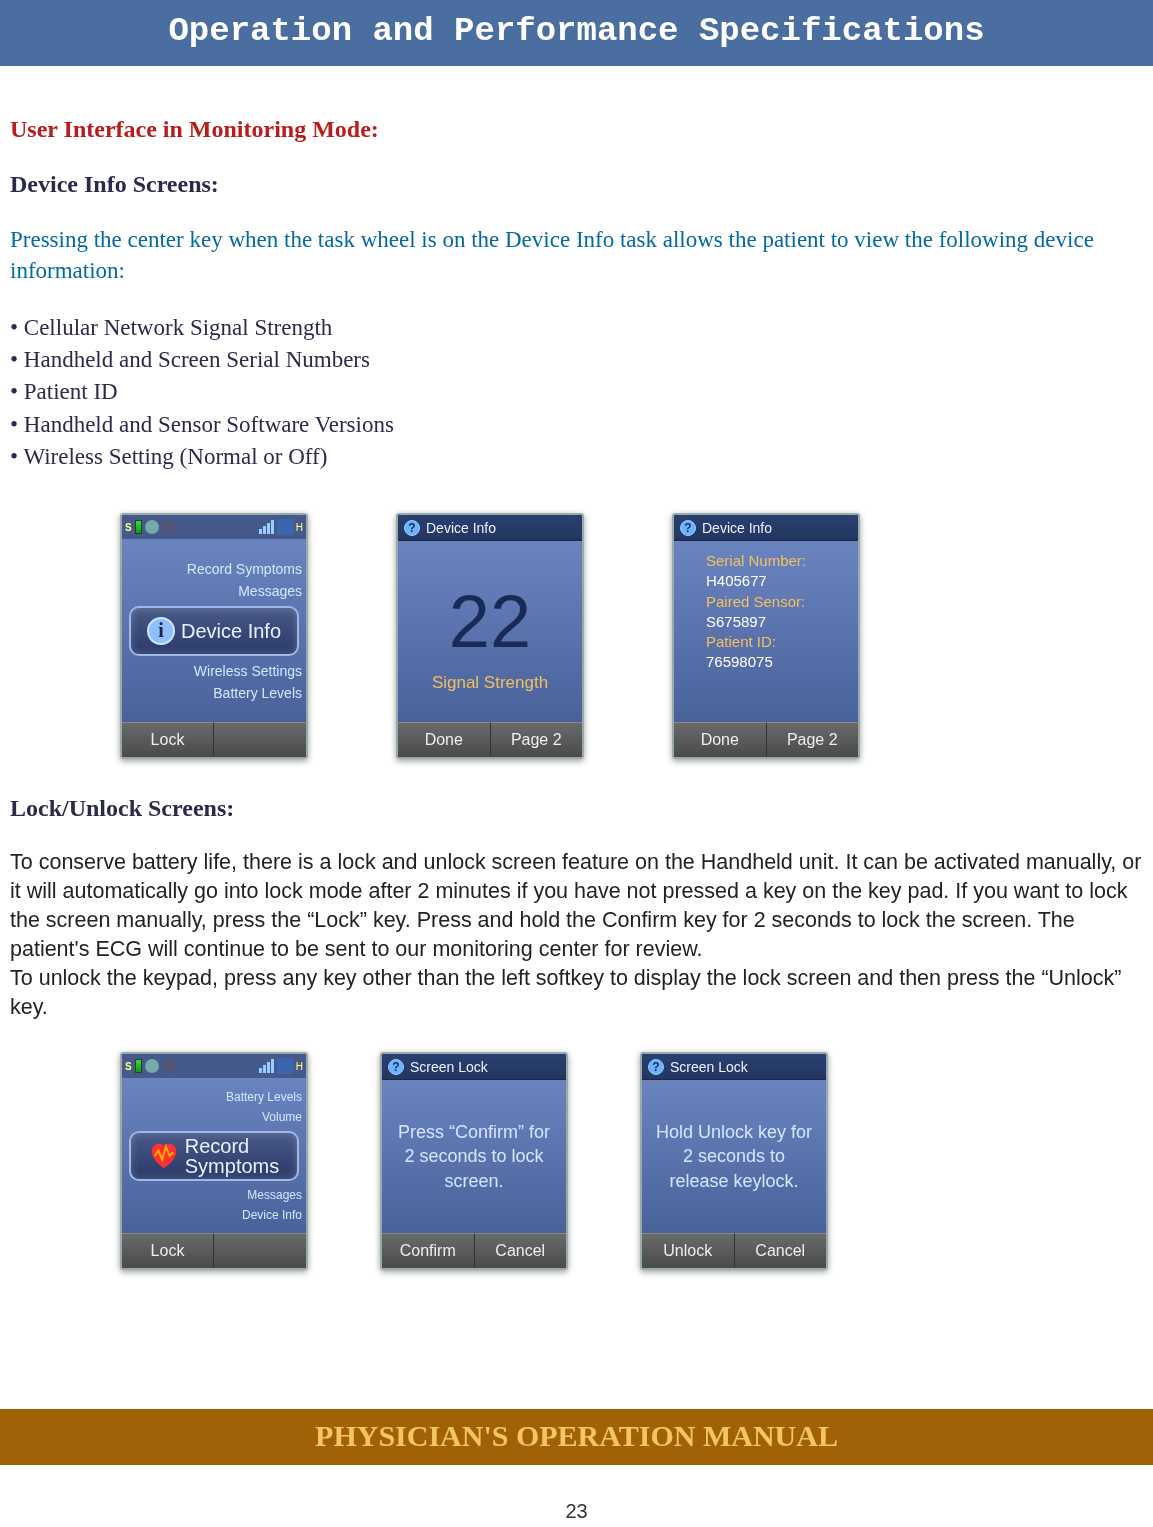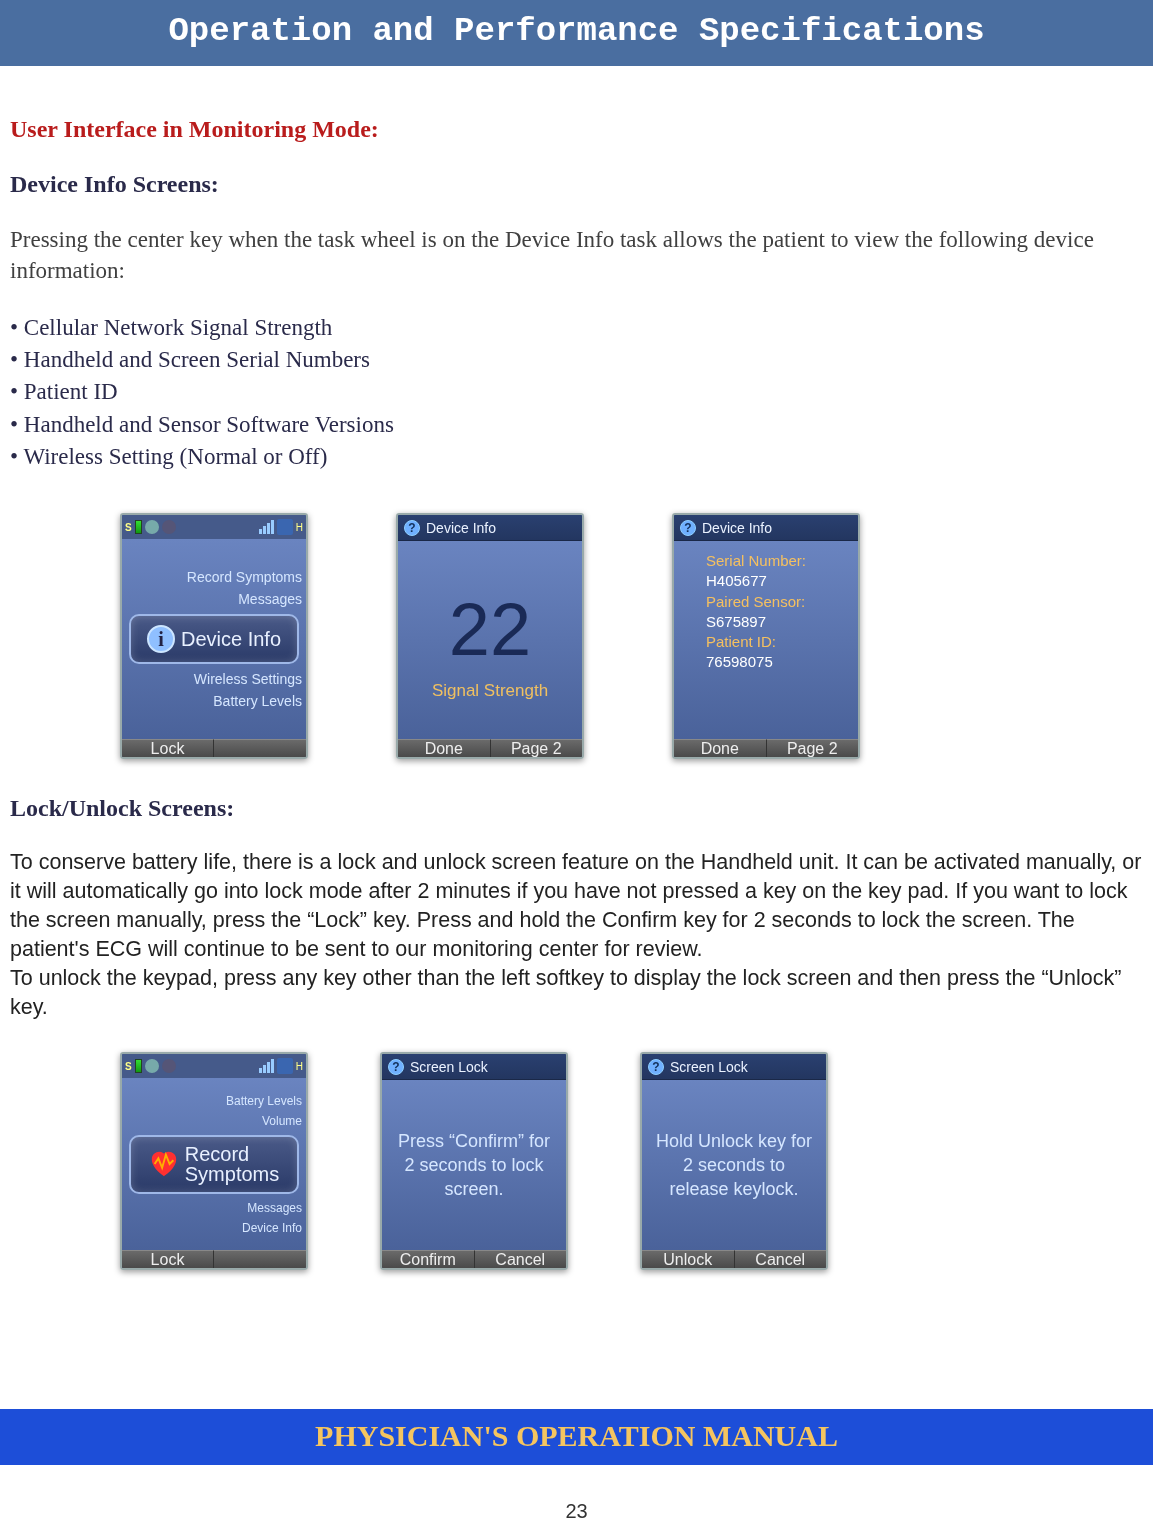--- a/index.html
+++ b/index.html
@@ -33,21 +33,21 @@
   .subheading {
     font-weight: bold;
     font-size: 24px;
     color: #2a2a4a;
     margin-bottom: 26px;
     font-family: Georgia, serif;
   }
   .body-text {
     font-size: 23px;
     line-height: 1.35;
-    color: #404040;
+    color: #0369a1;
     margin-bottom: 26px;
     font-family: Georgia, serif;
   }
   .bullets {
     font-size: 23px;
     line-height: 1.4;
     color: #2a2a4a;
     margin-bottom: 40px;
     font-family: Georgia, serif;
   }
@@ -127,21 +127,21 @@
     background: linear-gradient(#6a84c0,#4a629a);
     display: flex;
     flex-direction: column;
     justify-content: center;
     align-items: center;
     position: relative;
     padding: 4px;
   }
   .ds-softkeys {
     display: flex;
-    height: 18px;
+    height: 35px;
   }
   .softkey {
     flex: 1;
     background: linear-gradient(#6a6a6a,#4a4a4a);
     border-top: 1px solid #888;
     border-right: 1px solid #333;
     color: #eee;
     font-size: 16px;
     display: flex;
     align-items: center;
@@ -208,21 +208,21 @@
     color: #d5e6ff;
     font-size: 18px;
     text-align: center;
     line-height: 1.35;
     padding: 0 8px;
   }
   .footer-bar {
     position: absolute;
     left: 0; right: 0;
     bottom: 62px;
-    background: #1d4ed8;
+    background: #a16207;
     color: #f5c560;
     text-align: center;
     font-size: 30px;
     font-weight: bold;
     padding: 10px 0 12px 0;
     font-family: Georgia, serif;
   }
   .page-num {
     position: absolute;
     left: 0; right: 0;
@@ -348,21 +348,21 @@
               <span></span>
               <span></span>
             </span>
             <span class="river"></span>
             <span class="s" style="color:#ff8">H</span>
           </div>
       </div>
       <div class="ds-body">
         <div class="wheel-item" style="font-size:12px">Battery Levels</div>
         <div class="wheel-item" style="font-size:12px">Volume</div>
-        <div class="wheel-selected" style="height:59px">
+        <div class="wheel-selected" style="height:50px">
           <span class="ico-heart">
             <svg viewBox="0 0 32 32">
                 <path fill="#ff3030" d="M16 29s-13-8-13-18c0-5 4-8 8-8 3 0 5 2 5 2s2-2 5-2c4 0 8 3 8 8 0 10-13 18-13 18z"></path>
                 <path stroke="#ffb000" stroke-width="2" fill="none" d="M6 16l4-6 4 10 4-14 4 10 4-4"></path>
               </svg>
           </span>
           <span class="wlabel">
             <span>Record</span><br><span>Symptoms</span>
           </span>
         </div>

